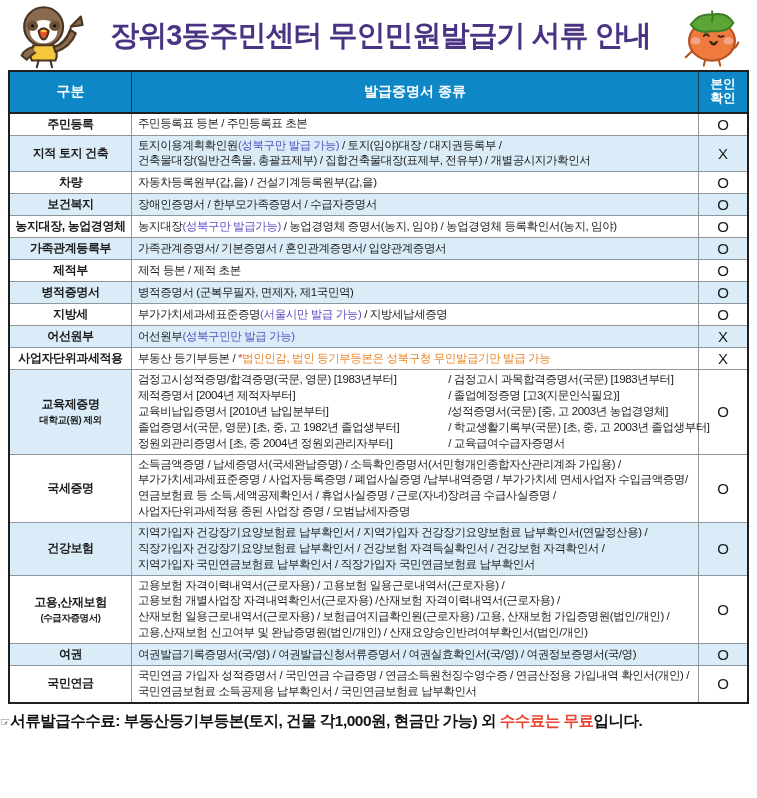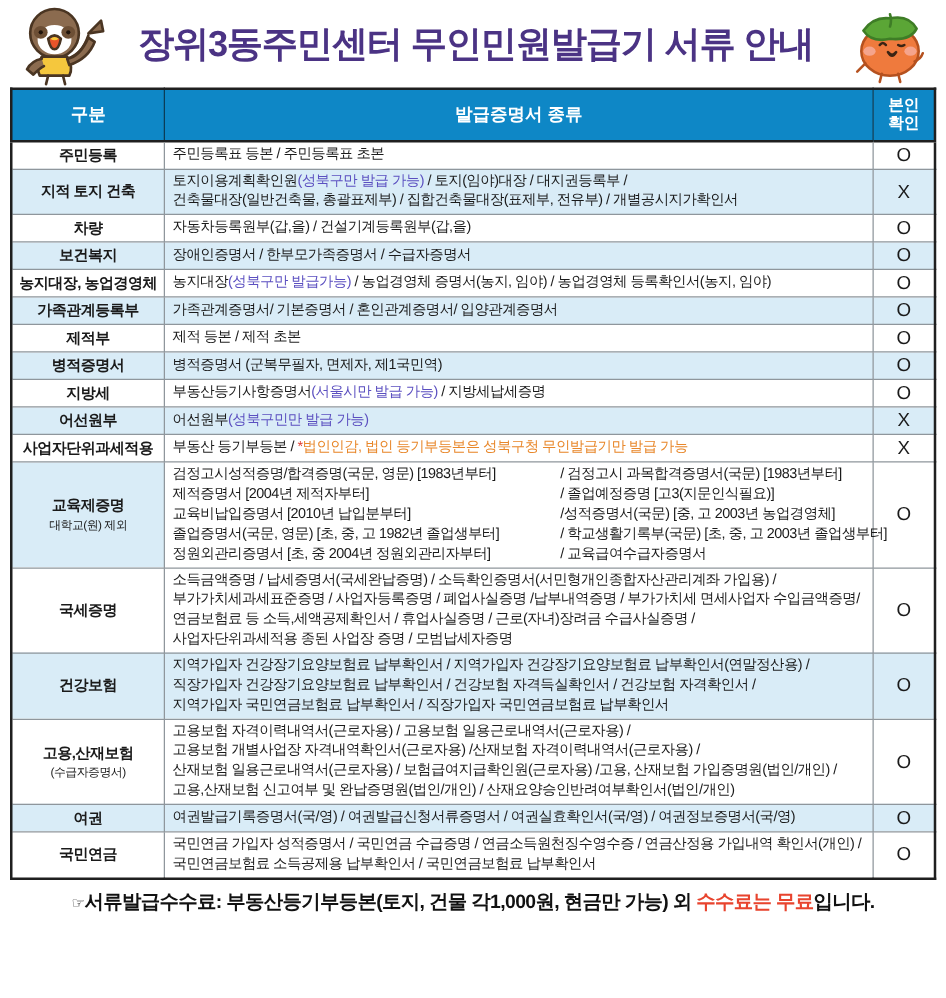--- a/index.html
+++ b/index.html
@@ -31,36 +31,36 @@
   }
   th.th-identity{white-space:pre-line;font-size:12.5px;}
   .doc-table td{
     border:1px solid #8f969c;color:#1a1a1a;vertical-align:middle;
     background:#fff;
   }
   td.cat{
     width:117px;text-align:center;font-weight:700;font-size:12px;
     letter-spacing:-0.4px;padding:2px 1px;
   }
-  .cat-sub{font-size:9.5px;font-weight:400;margin-top:1px;}
+  .cat-sub{font-size:9.5px;font-weight:700;margin-top:1px;}
   td.docs{
     padding:2px 6px;font-size:11.5px;letter-spacing:-0.4px;line-height:1.38;
   }
   td.idcol{width:44px;text-align:center;font-size:15px;padding:1px;}
   .shade{background:#d9ecf7 !important;}
   .seg-note{color:#5b4fc0;}
   .seg-warn{color:#e8872a;}
   .seg-star{color:#e03c2d;}
   .doc-line{white-space:nowrap;}
   .doc-line.split{display:flex;white-space:nowrap;}
   .split-left{width:56%;flex:0 0 56%;}
   .split-right{flex:1;}
   
   .fee-notice{
-    margin:7px 0 0 0;text-align:center;font-weight:700;font-size:15.5px;
+    margin:7px 0 0 0;text-align:left;font-weight:700;font-size:15.5px;
     letter-spacing:-0.5px;color:#111;
   }
   .fee-notice .pointer{font-size:12px;font-weight:400;}
   .fee-notice .free{color:#e8442e;}
 </style>
 </head>
 <body>
 
 <div class="page">
 
@@ -183,21 +183,21 @@
           <td class="docs shade">
             <div class="doc-line"><span>병적증명서 (군복무필자, 면제자, 제1국민역)</span></div>
           </td>
           <td class="idcol shade">O</td>
         </tr>
         <tr>
           <td class="cat">
             <div>지방세</div>
           </td>
           <td class="docs">
-            <div class="doc-line"><span>부동산등기사항증명서</span><span class="seg-note">(서울시만 발급 가능)</span><span> / 지방세납세증명</span></div>
+            <div class="doc-line"><span>부가가치세과세표준증명</span><span class="seg-note">(서울시만 발급 가능)</span><span> / 지방세납세증명</span></div>
           </td>
           <td class="idcol">O</td>
         </tr>
         <tr>
           <td class="cat shade">
             <div>어선원부</div>
           </td>
           <td class="docs shade">
             <div class="doc-line"><span>어선원부</span><span class="seg-note">(성북구민만 발급 가능)</span></div>
           </td>

